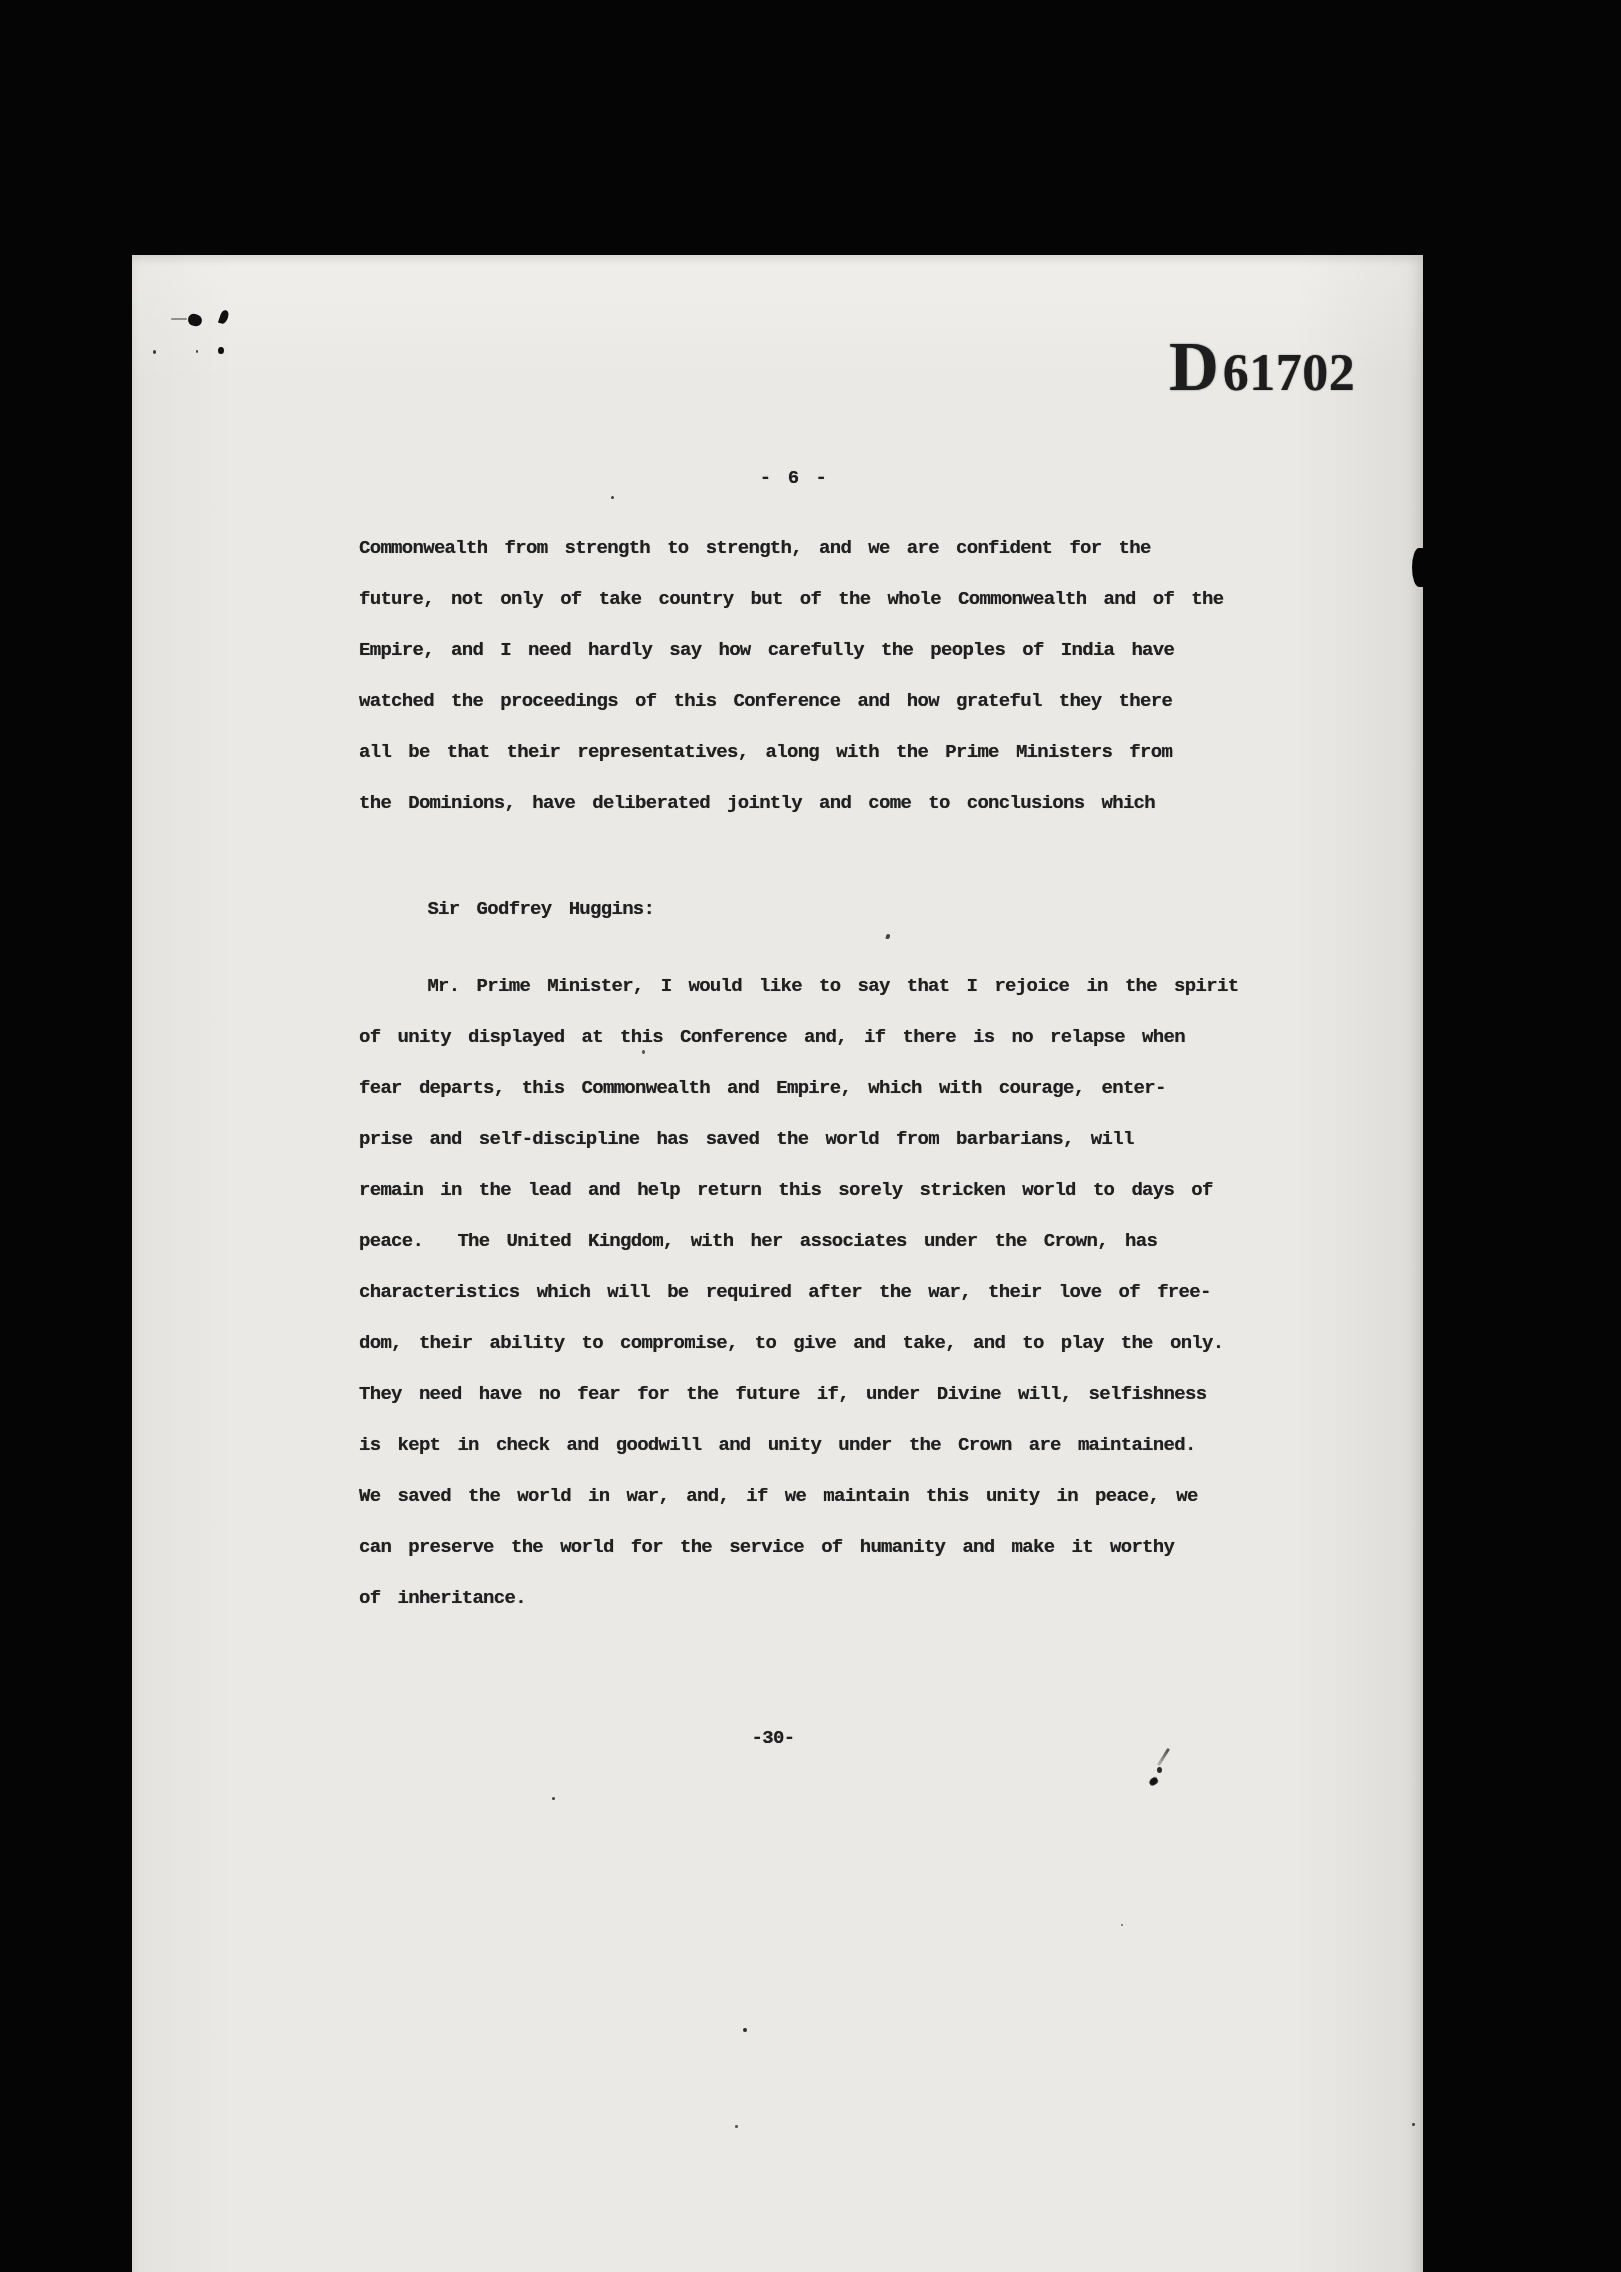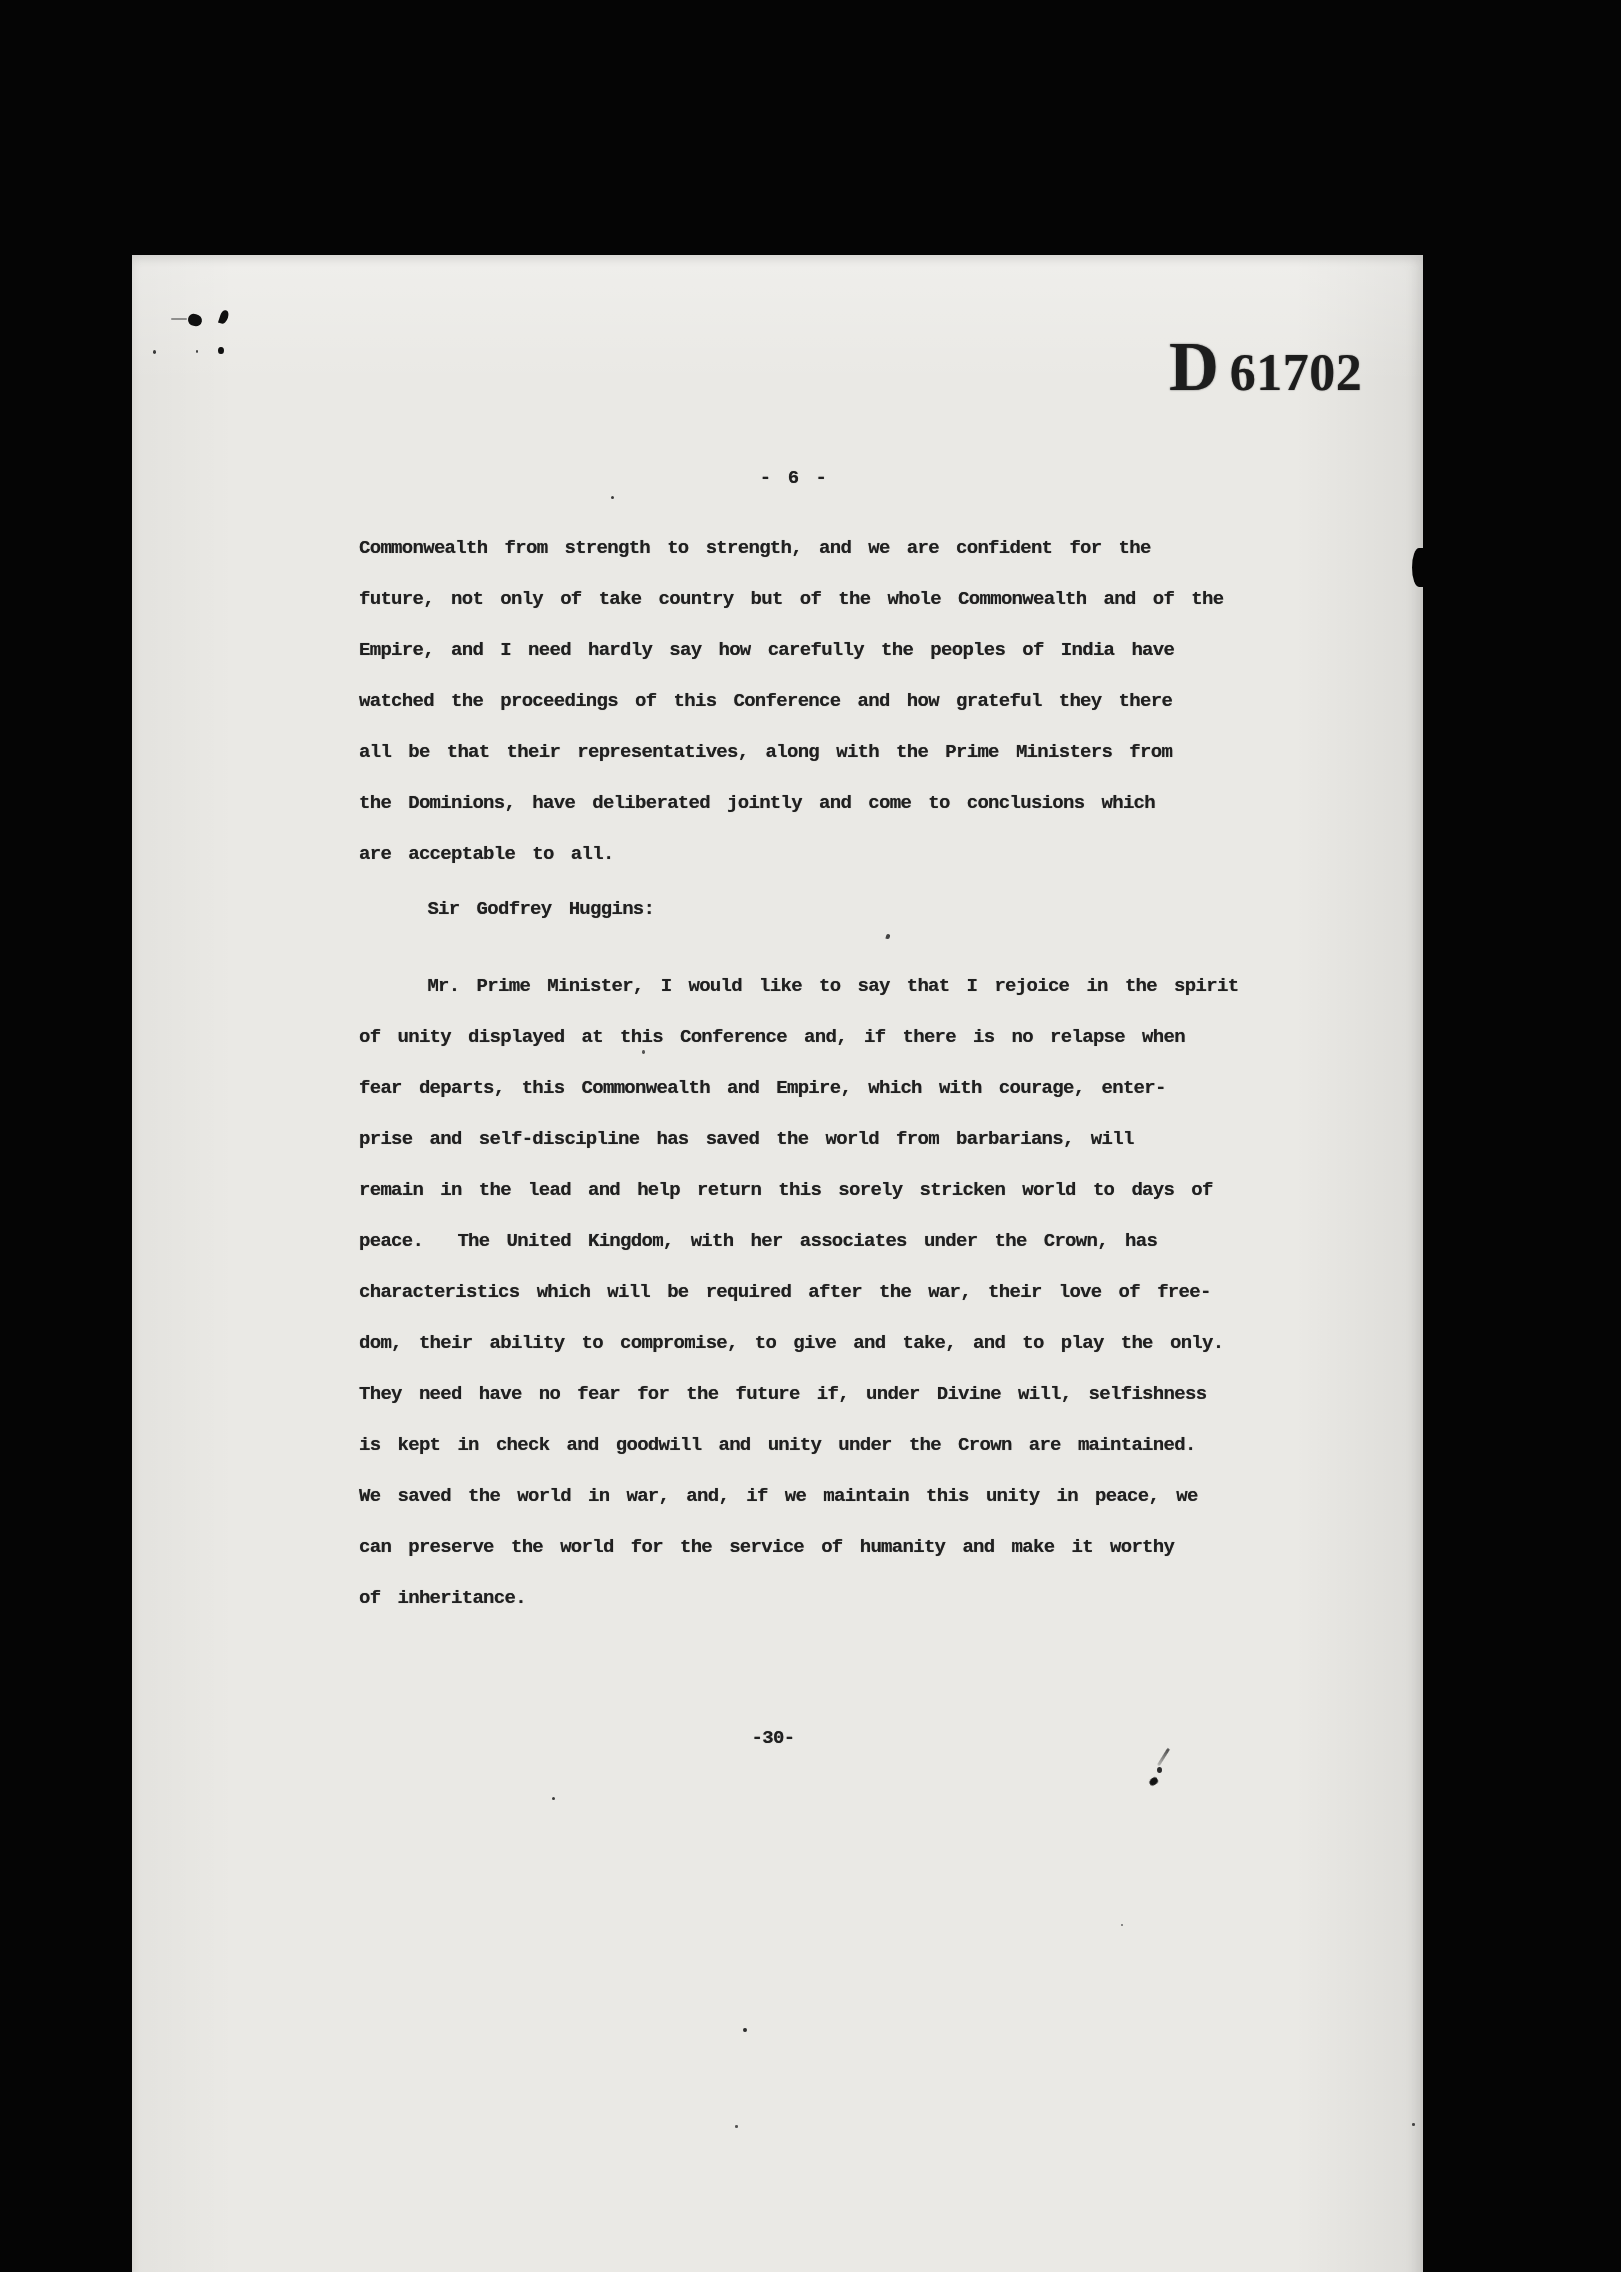--- a/index.html
+++ b/index.html
@@ -26,21 +26,21 @@
   .p1 { top:268px; }
   .speaker-block { position:absolute; left:227px; top:629px; width:977px;font-family:Liberation Mono, monospace; }
   .p2 { top:706px; }
   .page-num { position:absolute; left:211px; top:198px; width:900px; text-align:center; }
   .end-mark { position:absolute; left:191px; top:1458px; width:900px; text-align:center; }
   .stamp {
     position:absolute; left:1037px; top:78px; display:flex; align-items:baseline;
     font-family:"Liberation Serif","DejaVu Serif",serif; font-weight:700; color:#1d1d1d;
   }
   .stamp-d  { font-size:69px; line-height:1; text-shadow:0 0 1.8px rgba(30,30,30,0.75); filter:blur(0.3px); }
-  .stamp-num{ font-size:52px; line-height:1; margin-left:11px; letter-spacing:0.5px;
+  .stamp-num{ font-size:52px; line-height:1; margin-left:4px; letter-spacing:0.5px;
               text-shadow:0 0 1.4px rgba(30,30,30,0.65); filter:blur(0.2px); }
   .blot { position:absolute; background:#101010; }
   .speck { position:absolute; background:#3a3a3a; border-radius:50%; }
   .notch {
     position:absolute; right:-0.9px; top:293px; width:11.8px; height:39px;
     background:#050505; border-radius:60% 0 0 60% / 50% 0 0 50%;
   }
   .pencil { position:absolute; left:1014px; top:1491px; width:32px; height:45px; }
   .pencil .stroke {
     position:absolute; left:16.4px; top:0.9px; width:2.7px; height:20px;
@@ -77,21 +77,20 @@
     <div class="line">- 6 -</div>
   </div>
 
   <div class="para p1 typed">
       <div class="line">Commonwealth from strength to strength, and we are confident for the</div>
       <div class="line">future, not only of take country but of the whole Commonwealth and of the</div>
       <div class="line">Empire, and I need hardly say how carefully the peoples of India have</div>
       <div class="line">watched the proceedings of this Conference and how grateful they there</div>
       <div class="line">all be that their representatives, along with the Prime Ministers from</div>
       <div class="line">the Dominions, have deliberated jointly and come to conclusions which</div>
-      <div class="line">are acceptable to all.</div>
     </div>
 
   <div class="speaker-block typed">
     <div class="line">    Sir Godfrey Huggins:</div>
   </div>
 
   <div class="para p2 typed">
       <div class="line">    Mr. Prime Minister, I would like to say that I rejoice in the spirit</div>
       <div class="line">of unity displayed at this Conference and, if there is no relapse when</div>
       <div class="line">fear departs, this Commonwealth and Empire, which with courage, enter-</div>

